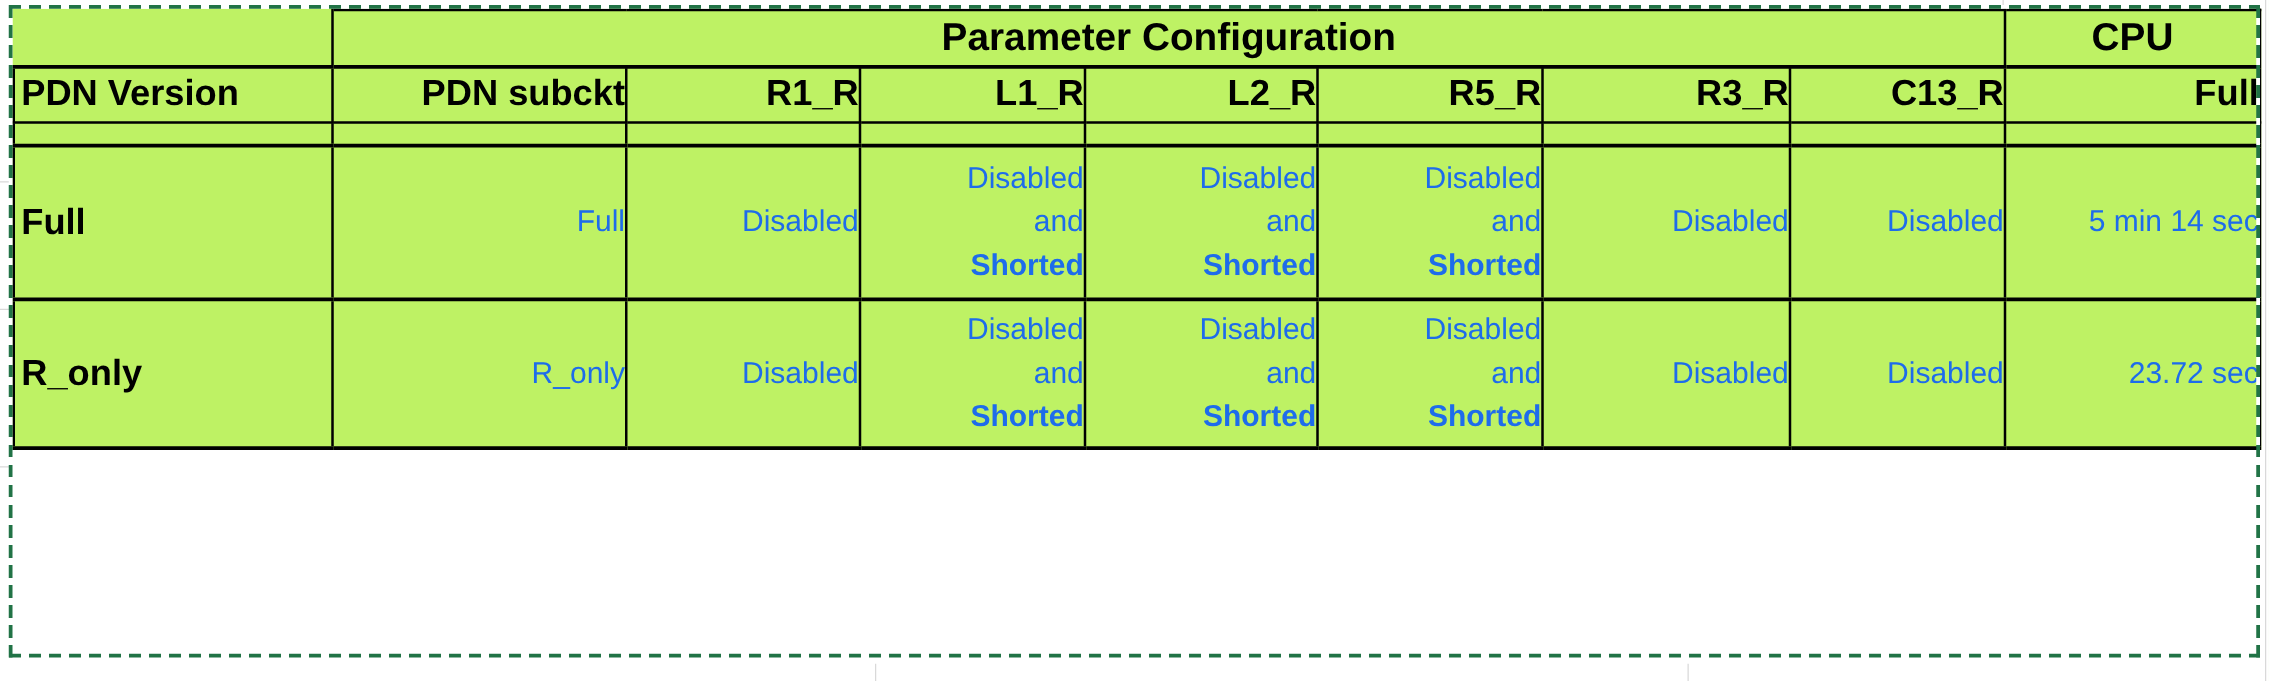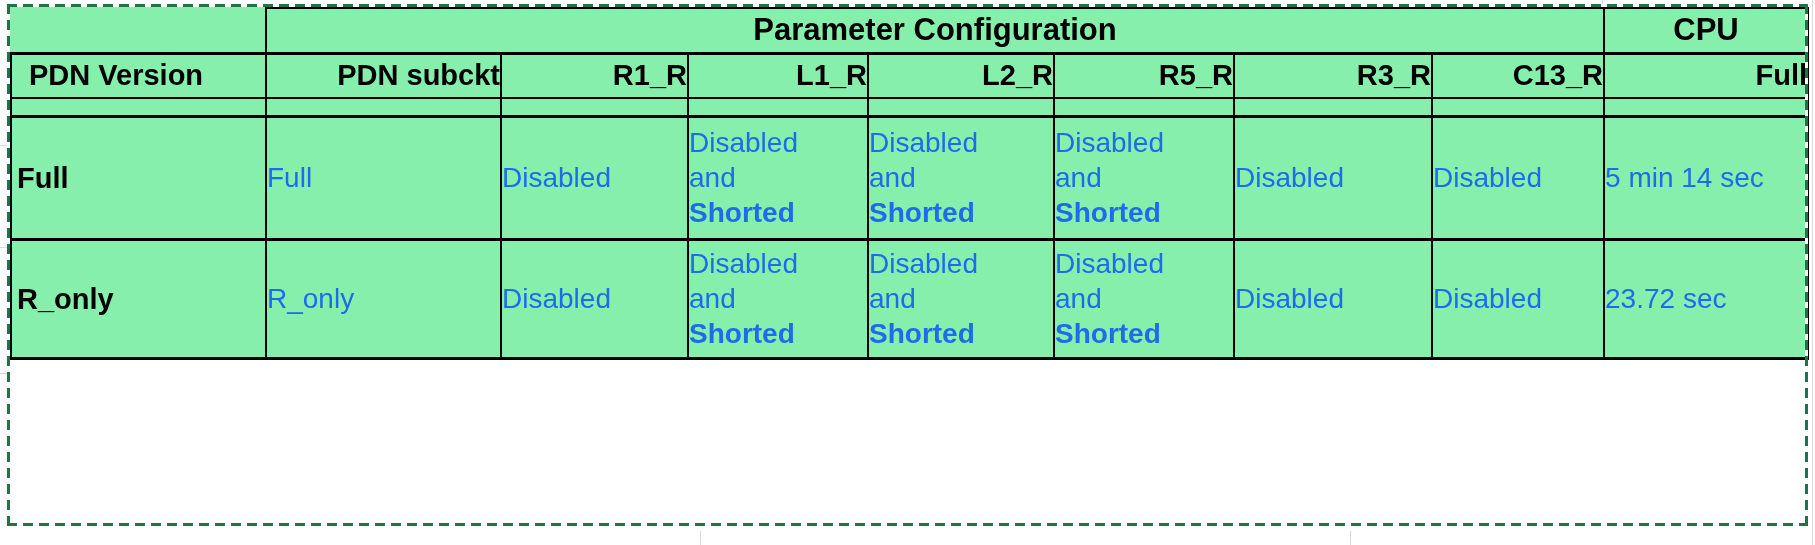--- a/index.html
+++ b/index.html
@@ -16,38 +16,38 @@
   
   .marquee { position:absolute; left:7px; top:4px; width:1801px; height:522px; pointer-events:none; z-index:5; }
   .marquee .mt,.marquee .mb { position:absolute; left:0; width:100%; height:3px;
     background:repeating-linear-gradient(90deg,#217346 0 10px,#ffffff 10px 16px); }
   .marquee .mt { top:0; } .marquee .mb { bottom:0; }
   .marquee .ml,.marquee .mr { position:absolute; top:0; height:100%; width:3px;
     background:repeating-linear-gradient(0deg,#217346 0 10px,#ffffff 10px 16px); }
   .marquee .ml { left:0; } .marquee .mr { right:0; }
 
   table.pdn { position:absolute; left:10px; top:7px; width:1797px;
-    border-collapse:collapse; table-layout:fixed; background:#86efac; }
+    border-collapse:collapse; table-layout:fixed; background:#bef264; }
   td { border:2px solid #000; overflow:hidden; vertical-align:middle; }
 
   tr.rA td { height:45px; border-bottom-width:3px; }
   tr.rB td { height:45px; }
   tr.rS td { height:18px; border-bottom-width:3px; }
   tr.d0 td { height:123px; border-bottom-width:3px; }
   tr.d1 td { height:119px; border-bottom-width:3px; }
   tr.d2 td { height:78px;  border-bottom-width:3px; }
   tr.d3 td { height:85px;  border-bottom-width:3px; }
 
   td.blank { border-top:none; border-left:none; }
   .title { font-weight:bold; font-size:31px; text-align:center; color:#000; }
   .h { font-weight:bold; font-size:29px; text-align:right; color:#000; }
-  .hl { text-align:left; padding-left:17px;border-radius:14px; }
+  .hl { text-align:left; padding-left:5px;border-radius:14px; }
   .lbl { font-weight:bold; font-size:29px; line-height:34px; text-align:left;
          padding-left:5px; color:#000; }
-  .v { color:#1e6ceb; font-size:28px; text-align:left; }
+  .v { color:#1e6ceb; font-size:24px; text-align:right; }
   .t3 span { display:block; line-height:35px; }
   .t3 .s3 { font-weight:bold; }
   .g { background:#dfefd9; }
 </style>
 </head>
 <body>
 
 <div class="canvas">
 
   <div class="tick v" style="left:1602px; top:0; height:7px;"></div>

